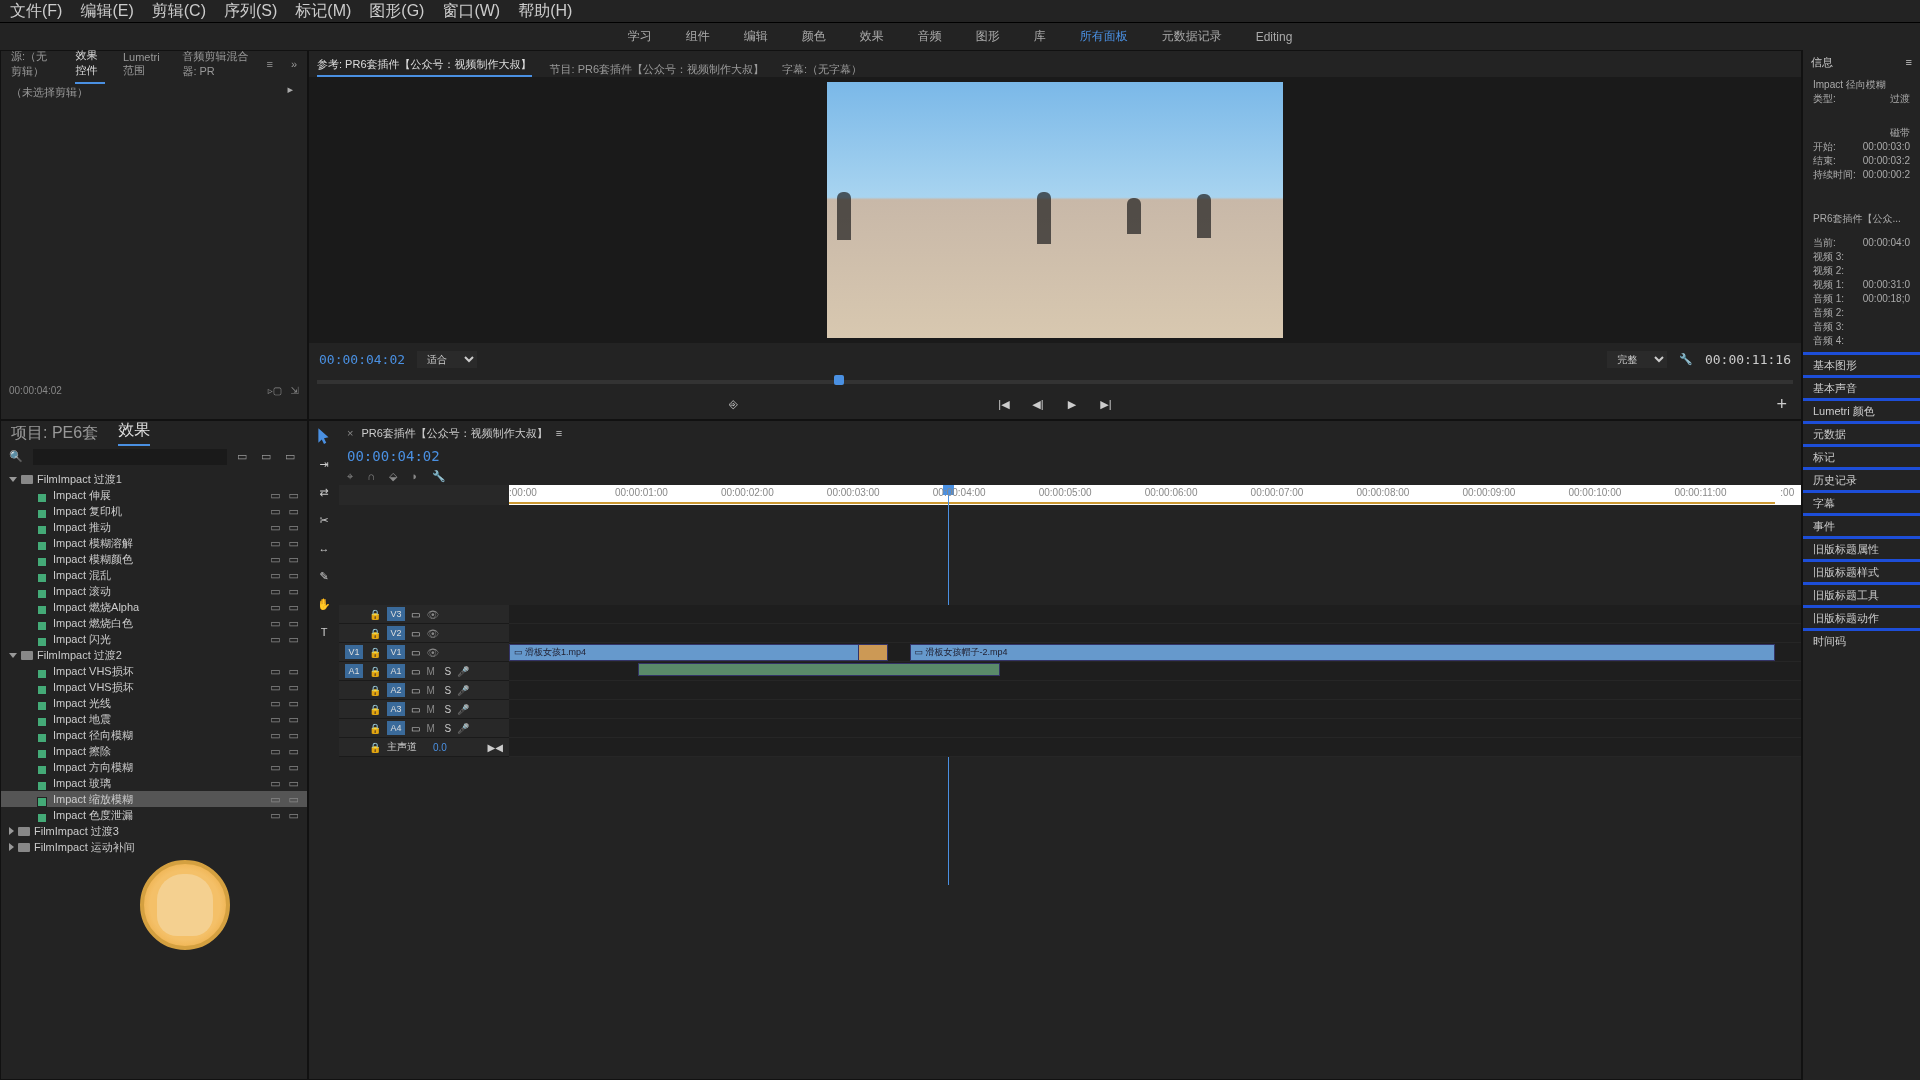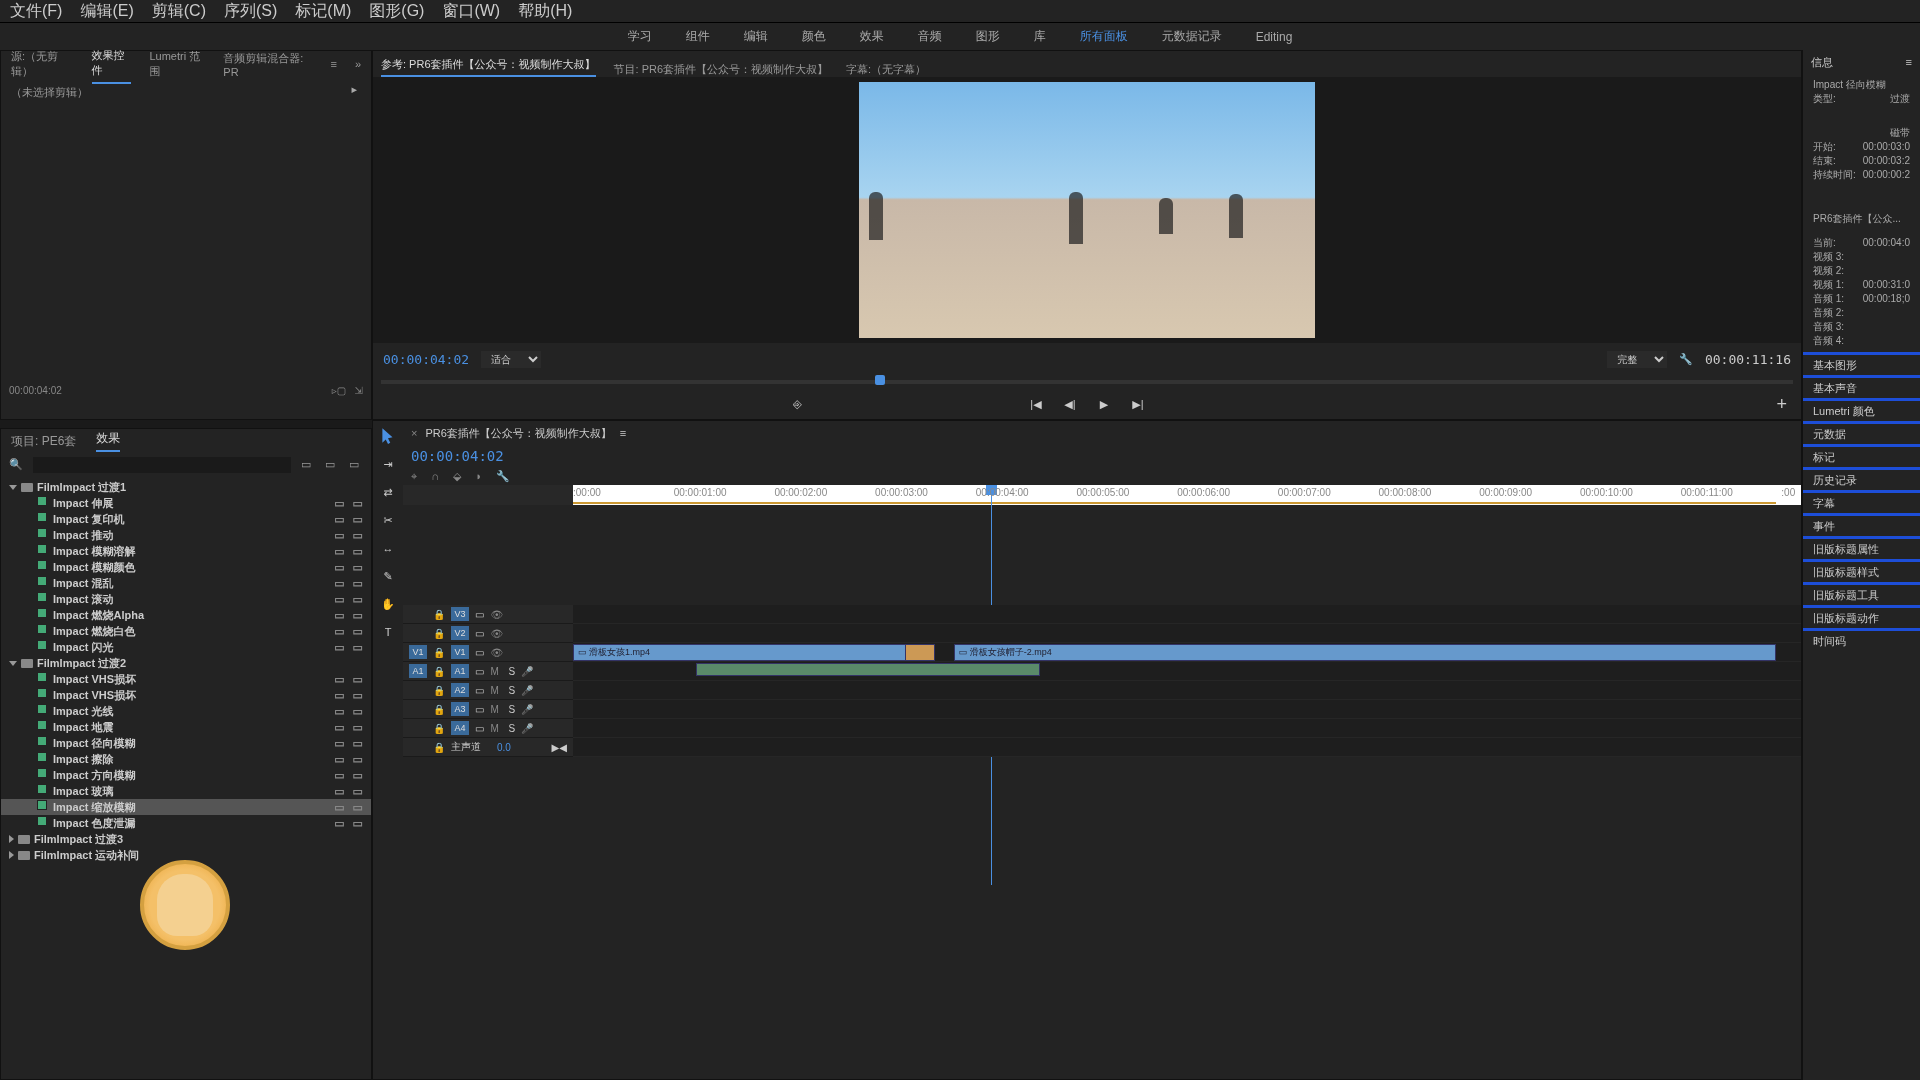--- a/index.html
+++ b/index.html
@@ -2,39 +2,39 @@
 <html><head>
 <meta charset="utf-8">
 <style>
 * { margin:0; padding:0; box-sizing:border-box; font-family:"Microsoft YaHei",Arial,sans-serif; }
 body { background:#1a1a1a; color:#ccc; font-size:11px; overflow:hidden; width:1920px; height:1080px; }
 .menubar { height:22px; background:#232323; display:flex; align-items:center; padding:0 10px; gap:18px; font-size:16px; color:#ccc; }
 .menubar span { cursor:default; }
 .workspace-bar { height:28px; background:#232323; border-top:1px solid #000; display:flex; justify-content:center; align-items:center; gap:34px; font-size:12px; color:#aaa; }
 .workspace-bar span.active { color:#4a90e2; }
 .main { display:flex; height:calc(100% - 50px); }
-.left-col { width:372px; display:flex; flex-direction:column;gap:8px; }
+.left-col { width:308px; display:flex; flex-direction:column; }
 .source-panel { height:370px; background:#232323; border:1px solid #111; }
 .src-tabs { height:26px; display:flex; align-items:center; gap:18px; padding:0 10px; font-size:11px; color:#999; }
 .src-tabs .tab { padding:4px 0; }
 .src-tabs .tab.active { color:#ddd; border-bottom:2px solid #4a90e2; }
 .src-body { height:300px; padding:8px 10px; color:#999; position:relative; }
 .src-body .arrow { position:absolute; right:14px; top:6px; color:#aaa; }
 .src-footer { height:26px; display:flex; align-items:center; justify-content:space-between; padding:0 8px; color:#888; font-size:10px; }
 .project-panel { flex:1; background:#232323; border:1px solid #111; }
-.proj-tabs { height:24px; display:flex; align-items:center; gap:20px; padding:0 10px; font-size:12px; color:#999; }
+.proj-tabs { height:24px; display:flex; align-items:center; gap:20px; padding:0 10px; font-size:16px; color:#999; }
 .proj-tabs .tab.active { color:#ddd; border-bottom:2px solid #4a90e2; padding-bottom:3px; }
 .proj-search { height:24px; display:flex; align-items:center; padding:0 8px; gap:10px; }
 .proj-search input { flex:1; background:#1a1a1a; border:none; color:#ccc; height:16px; font-size:10px; padding:0 4px; }
 .proj-search .icon { width:14px; height:14px; color:#999; }
-.tree { padding:2px 0; max-height:calc(100% - 50px); overflow:auto;font-weight:bold; }
+.tree { padding:2px 0; max-height:calc(100% - 50px); overflow:auto; }
 .tree-folder,.tree-item { display:flex; align-items:center; padding:1px 8px; height:16px; font-size:11px; color:#ccc; gap:4px; }
 .tree-folder { color:#ccc; }
 .tree-item { padding-left:36px; justify-content:space-between; }
-.tree-item .label-wrap { display:flex; align-items:flex-start; gap:6px; }
+.tree-item .label-wrap { display:flex; align-items:flex-end; gap:6px; }
 .tree-item .chk { width:10px; height:10px; background:#4a7; border:1px solid #222; }
 .tree-item .icons { display:flex; gap:8px; color:#888; }
 .tree-item.selected { background:#555; }
 .tri { display:inline-block; width:0; height:0; }
 .tri.down { border-left:4px solid transparent; border-right:4px solid transparent; border-top:5px solid #999; }
 .tri.right { border-top:4px solid transparent; border-bottom:4px solid transparent; border-left:5px solid #999; }
 .folder-icon { width:12px; height:9px; background:#888; border-radius:1px; }
 .mid-col { flex:1; display:flex; flex-direction:column; }
 .program-panel { height:370px; background:#232323; border:1px solid #111; display:flex; flex-direction:column; }
 .prog-tabs { height:26px; display:flex; align-items:flex-end; padding:0 8px; gap:18px; font-size:11px; color:#999; }

